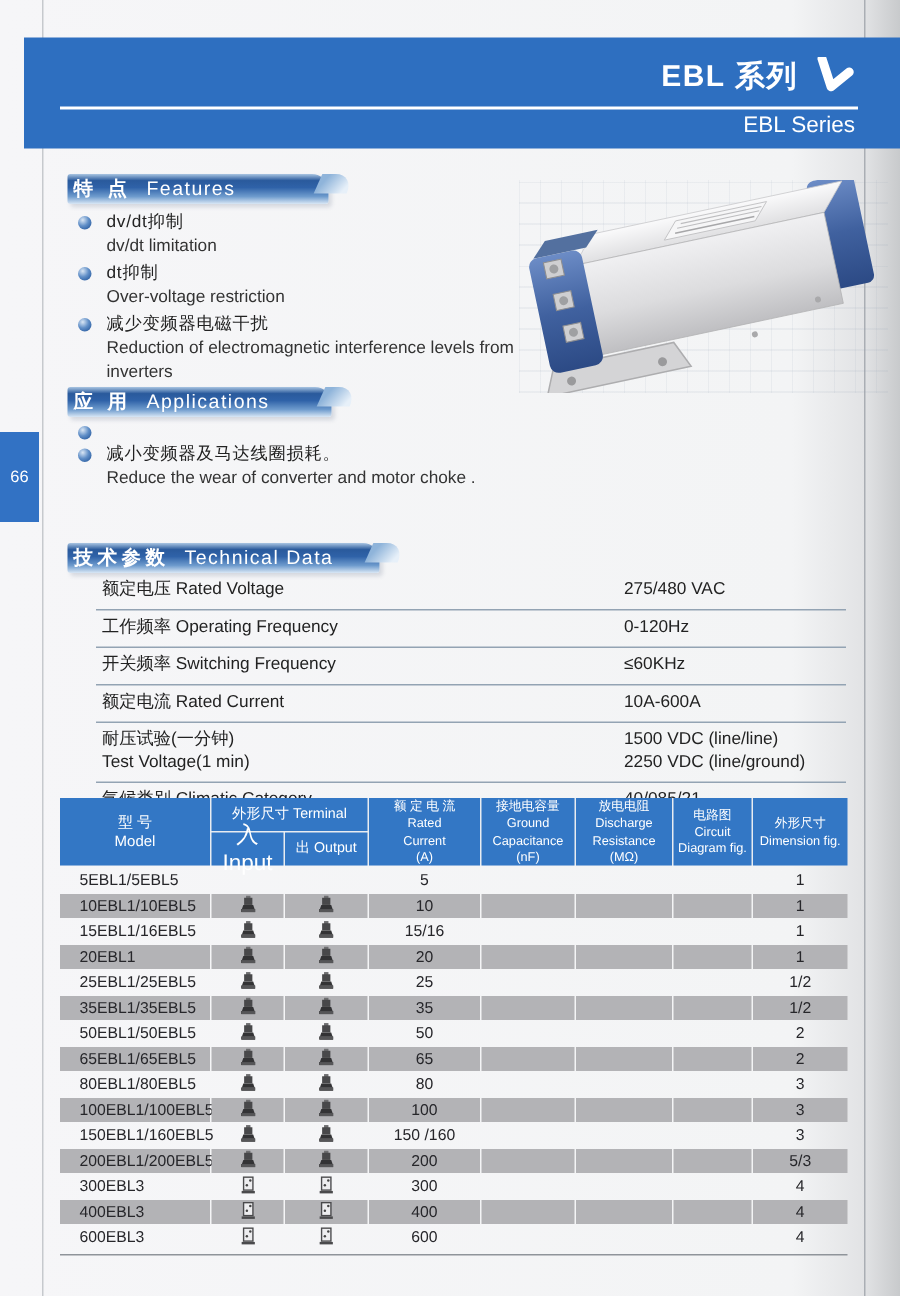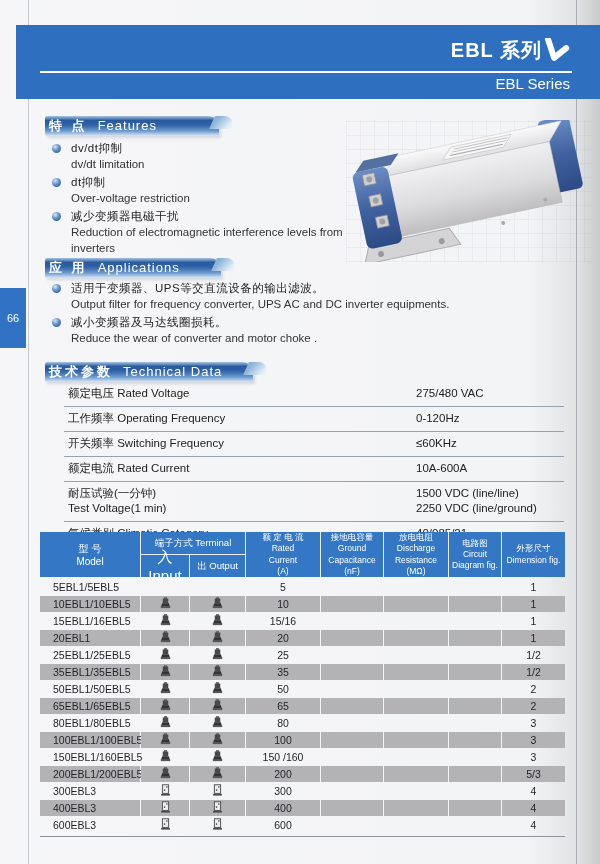--- a/index.html
+++ b/index.html
@@ -21,21 +21,21 @@
     background:#3272c4;color:#fff;font-size:11px;
     display:flex;align-items:center;justify-content:center;
   }
   
   .banner{
     position:absolute;left:16px;right:0;top:25px;height:74px;
     background:#2e6fc0;color:#fff;
     display:flex;flex-direction:column;align-items:flex-end;
     padding:8px 30px 0 0;box-sizing:border-box;
   }
-  .banner-row1{display:flex;align-items:center;height:34px;text-align:right;}
+  .banner-row1{display:flex;align-items:center;gap:10px;height:34px;text-align:right;}
   .title-zh{font-size:20px;font-weight:600;letter-spacing:1px;}
   .banner-line{position:absolute;left:24px;right:28px;top:46px;height:2px;background:#fff;}
   .title-en{margin-top:8px;font-size:15px;margin-left:24px;}
   
   .sec-bar{
     position:absolute;height:20px;box-sizing:border-box;
     background:linear-gradient(180deg,#a9c5e2 0%,#2a5a9c 22%,#2f62a8 45%,#6e9bcd 75%,#d9e7f5 100%);
     border-radius:2px 11px 2px 2px;
     color:#fff;font-size:13px;letter-spacing:1px;
     display:flex;align-items:center;gap:10px;
@@ -216,24 +216,20 @@
     </svg>
   </div>
 
   <div class="sec-bar" style="left:45px;top:258px;width:176px;">
     <span class="sec-zh">应 用</span>
     <span>Applications</span>
   </div>
   <div id="applications-list" class="bullet-list" style="left:52px;top:280px;width:505px;">
       <div class="b-item">
         <span class="bullet"></span>
-        <div class="b-text">
-          <div class="b-zh">适用于变频器、UPS等交直流设备的输出滤波。</div>
-          <div class="b-en">Output filter for frequency converter, UPS AC and DC inverter equipments.</div>
-        </div>
       </div>
       <div class="b-item">
         <span class="bullet"></span>
         <div class="b-text">
           <div class="b-zh">减小变频器及马达线圈损耗。</div>
           <div class="b-en">Reduce the wear  of  converter and motor choke .</div>
         </div>
       </div>
     </div>
 
@@ -291,21 +287,21 @@
         <div class="spec-value">
           <div>40/085/21</div>
         </div>
       </div>
     </div>
 
   <div class="dtable">
     <div class="thead">
       <div class="th th-model big">型 号
 Model</div>
-      <div class="th th-terminal">端子方式  Terminal</div>
+      <div class="th th-terminal">外形尺寸  Terminal</div>
       <div class="th th-input">入  Input</div>
       <div class="th th-output">出  Output</div>
       <div class="th th-current">额 定 电 流
 Rated
 Current
 (A)</div>
       <div class="th th-ground">接地电容量
 Ground
 Capacitance
 (nF)</div>

